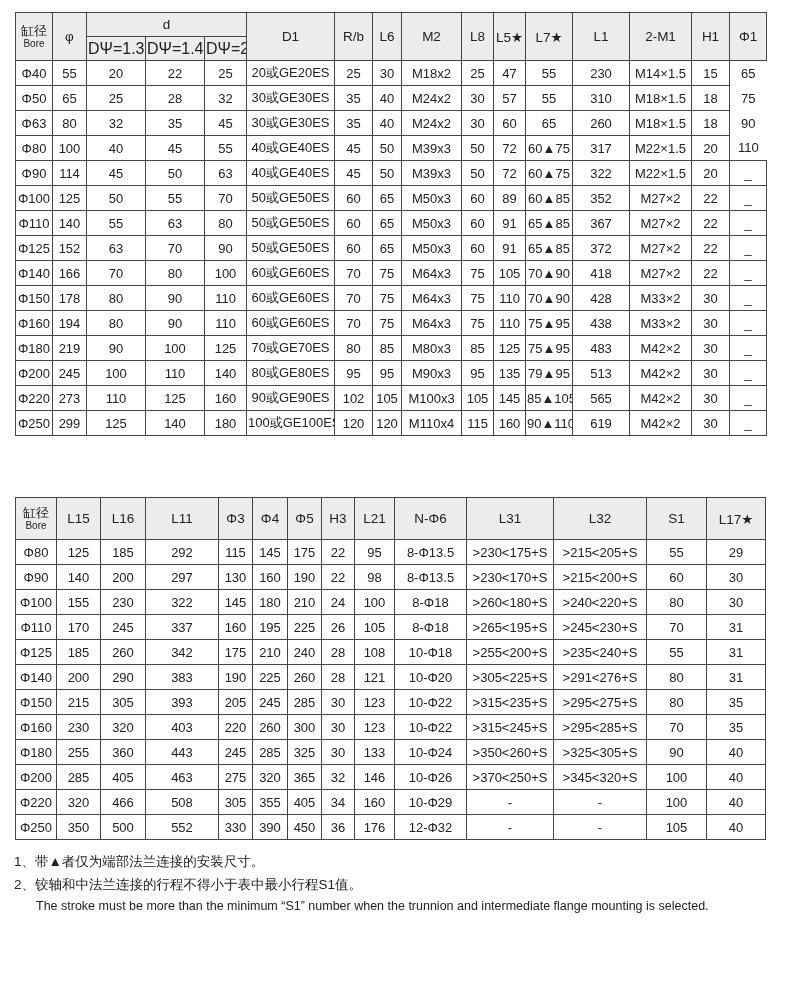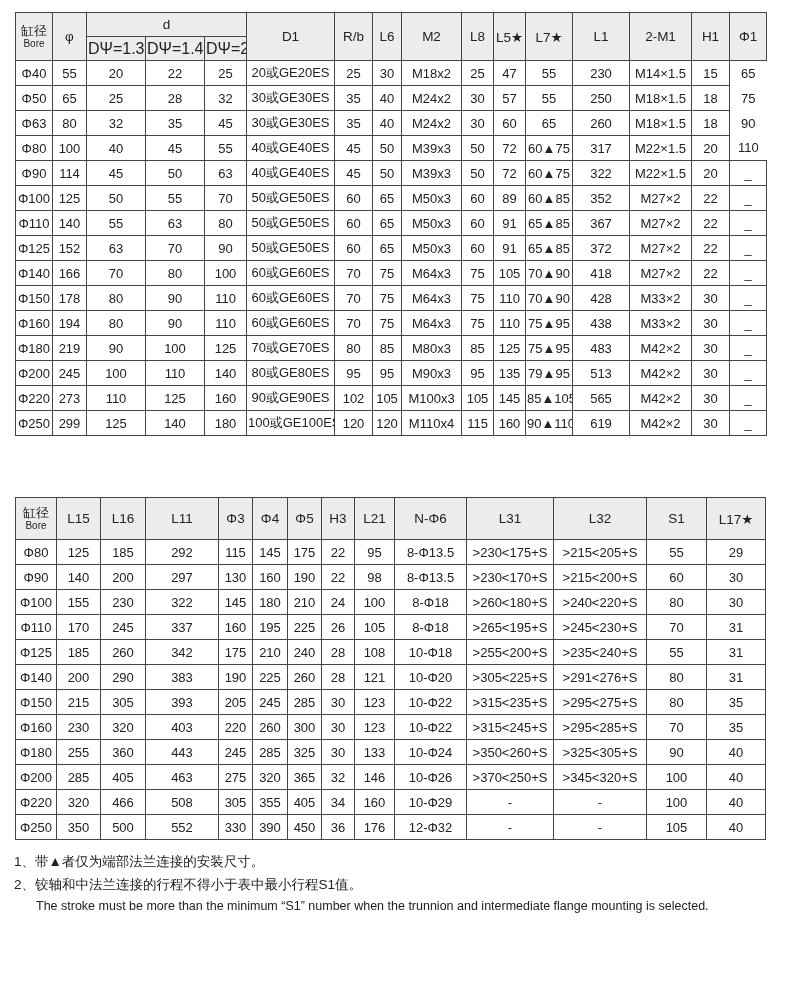--- a/index.html
+++ b/index.html
@@ -132,21 +132,21 @@
           <td>25</td>
           <td>28</td>
           <td>32</td>
           <td>30或GE30ES</td>
           <td>35</td>
           <td>40</td>
           <td>M24x2</td>
           <td>30</td>
           <td>57</td>
           <td>55</td>
-          <td>250</td>
+          <td>310</td>
           <td>M18×1.5</td>
           <td>18</td>
           <td>75</td>
         </tr>
         <tr>
           <td>Φ63</td>
           <td>80</td>
           <td>32</td>
           <td>35</td>
           <td>45</td>

